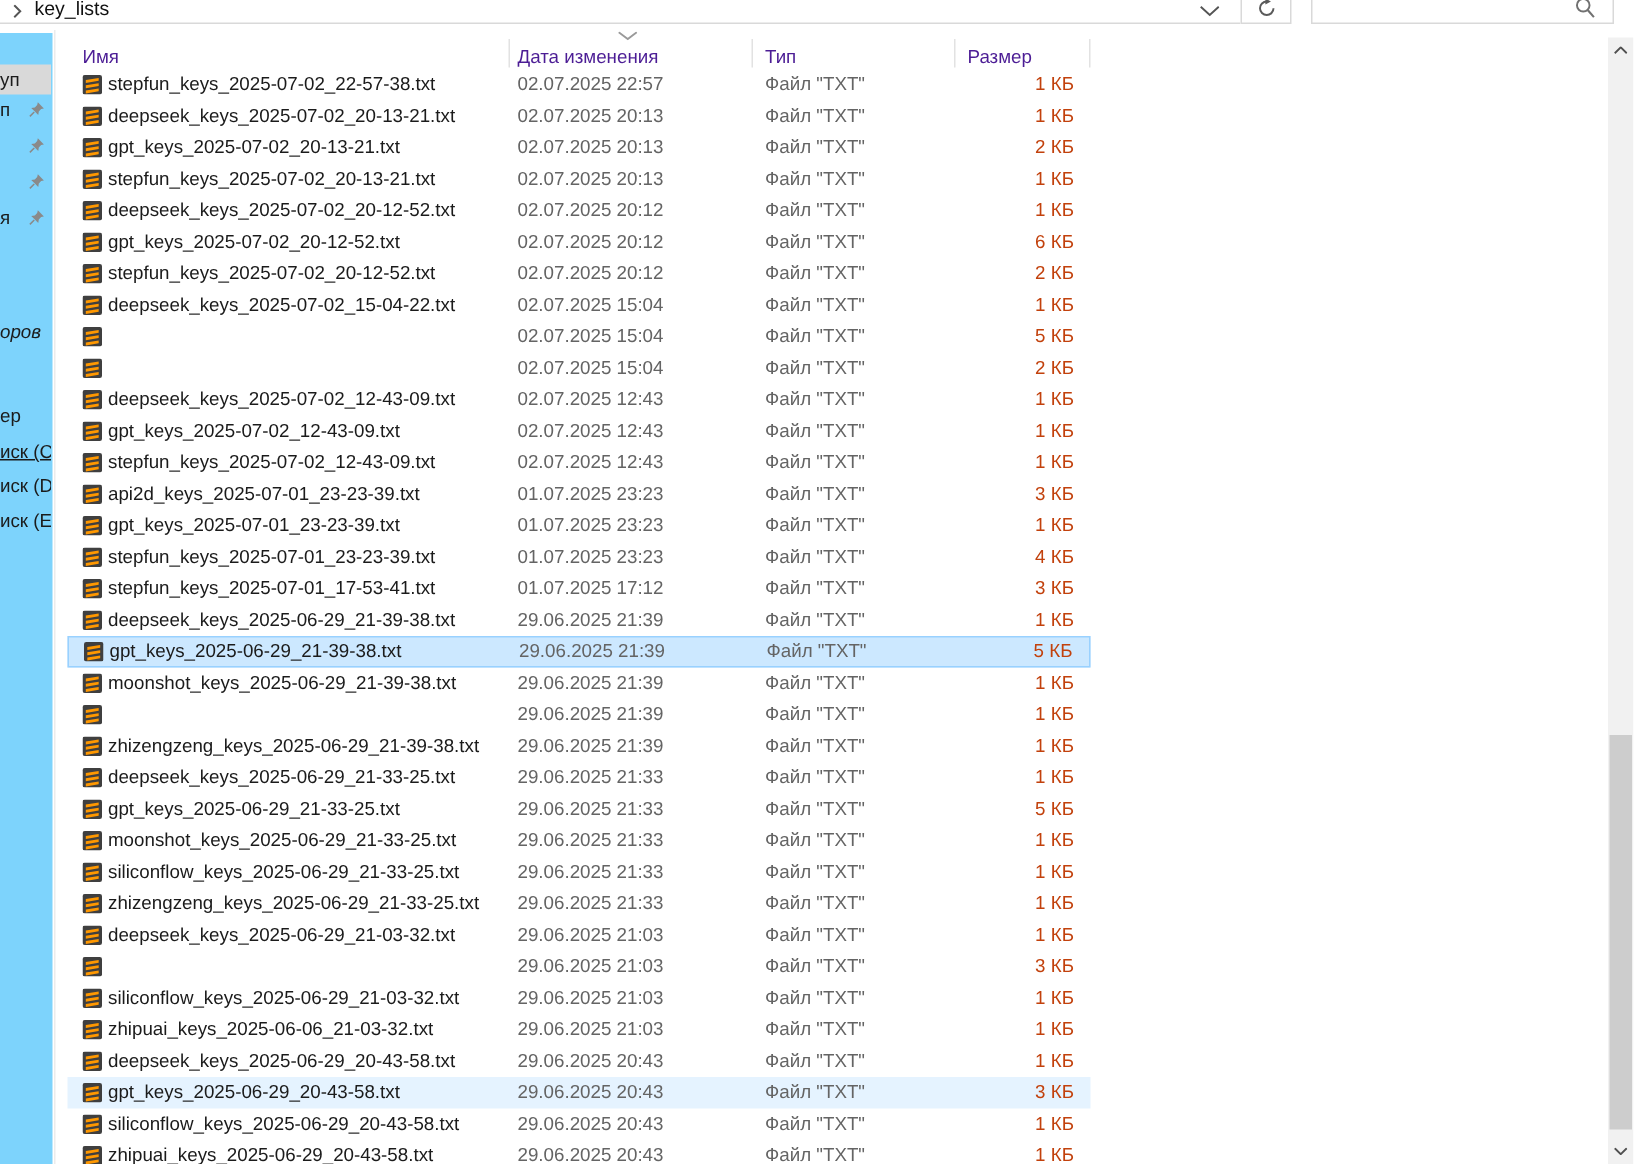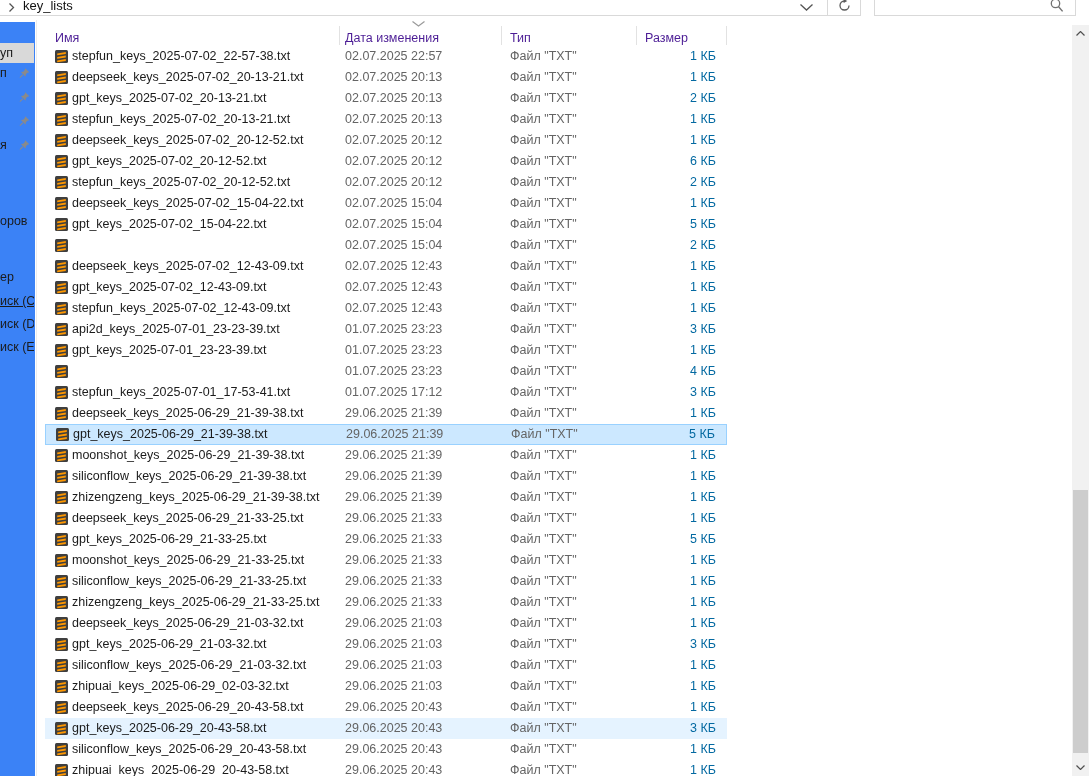--- a/index.html
+++ b/index.html
@@ -22,21 +22,21 @@
   .refresh-btn { position:absolute; left:827px; top:-12px; width:34px; height:28px;
                  background:#fff; border:1px solid #d9d9d9; }
   .refresh-btn svg { position:absolute; left:10px; top:10px; }
   .search-box { position:absolute; left:874px; top:-12px; width:202px; height:28px;
                 background:#fff; border:1px solid #d9d9d9; }
   .search-box input { position:absolute; left:6px; top:11px; width:160px; height:15px;
                       border:none; outline:none; font:inherit; background:transparent; }
   .search-glyph { position:absolute; left:174px; top:9px; }
 
   
-  .nav { position:absolute; left:0; top:22px; width:35px; height:754px; overflow:hidden; background:#3b82f6; }
+  .nav { position:absolute; left:0; top:22px; width:35px; height:754px; overflow:hidden; background:#7dd3fc; }
   .nav-divider { position:absolute; left:36px; top:20px; width:1px; height:756px; background:#ececec; }
   .nav-item { position:absolute; left:0; width:34px; height:20px; line-height:20px;
               white-space:nowrap; overflow:hidden; color:#1b1b1b; font-size:12.5px; }
   .nav-item.selected { background:#d9d9d9; }
   .nav-pin { position:absolute; left:19px; top:4px; }
 
   
   .hdr { position:absolute; top:30px; height:16px; line-height:16px; color:#4c1d95;
          font-size:12.5px; white-space:nowrap; }
   .hdr-divider { position:absolute; top:26px; width:1px; height:19px; background:#e2e2e2; }
@@ -46,21 +46,21 @@
   .rows { position:absolute; left:45px; top:46px; width:682px; }
   .row { position:relative; width:682px; height:21px; }
   .row.selected { background:#cce8ff; border:1px solid #99d1ff;padding-left:33px; }
   .row.hover { background:#e5f3ff; }
   .cell { position:absolute; top:0; height:21px; line-height:21px; white-space:nowrap; }
   .row.selected .cell { top:-1px; }
   .row.selected .file-ico { top:3px; }
   .c-name { left:27px; color:#1b1b1b; }
   .c-date { left:300px; color:#646464; }
   .c-type { left:465px; color:#646464; }
-  .c-size { right:11px; color:#0369a1; text-align:right; }
+  .c-size { right:11px; color:#c2410c; text-align:right; }
   .file-ico { position:absolute; left:10px; top:4px; width:13px; height:13px; }
 
   
   .sb-track { position:absolute; left:1072px; top:25px; width:17px; height:751px; background:#f1f1f1; }
   .sb-btn { position:absolute; left:0; width:17px; height:17px; display:flex; align-items:center; justify-content:center; }
   .sb-up { top:0; } .sb-down { bottom:0; }
   .sb-thumb { position:absolute; left:1px; top:465px; width:15px; height:263px; background:#cdcdcd; }
 </style>
 </head>
 <body>
@@ -132,21 +132,21 @@
   </div>
     <div class="nav-item" style="top: 113px;">
     <span class="nav-label">я</span>
     <span class="nav-pin">
       <svg width="11" height="12" viewBox="0 0 12 12">
         <path d="M6.8 0.8 L11.2 5.2 L9.2 5.7 L7.5 7.4 L7.1 10 L4.8 7.7 L2 4.9 L4.6 4.5 L6.3 2.8 Z" fill="#8a8a8a"></path>
         <line x1="1" y1="11" x2="4.2" y2="7.8" stroke="#8a8a8a" stroke-width="1.1"></line>
       </svg>
     </span>
   </div>
-    <div class="nav-item" style="top: 189px;">
+    <div class="nav-item" style="top: 189px; font-style: italic;">
     <span class="nav-label">оров</span>
     
   </div>
     <div class="nav-item" style="top: 245px;">
     <span class="nav-label">ер</span>
     
   </div>
     <div class="nav-item" style="top: 269px; text-decoration: underline;">
     <span class="nav-label">иск (C</span>
     
@@ -291,21 +291,20 @@
   </div>
     <div class="row">
     <span class="file-ico">
       <svg width="13" height="13" viewBox="0 0 13 13">
         <rect width="13" height="13" rx="1.5" fill="#3f3f3f"></rect>
         <path d="M2.2 3.4 L10.8 2.0 L10.8 3.9 L2.2 5.3 Z" fill="#ff9800"></path>
         <path d="M2.2 6.9 L10.8 5.5 L10.8 7.4 L2.2 8.8 Z" fill="#ff9800"></path>
         <path d="M2.2 10.4 L10.8 9.0 L10.8 10.9 L2.2 12.3 Z" fill="#ff9800"></path>
       </svg>
     </span>
-    <span class="cell c-name">gpt_keys_2025-07-02_15-04-22.txt</span>
     <span class="cell c-date">02.07.2025 15:04</span>
     <span class="cell c-type">Файл "TXT"</span>
     <span class="cell c-size">5 КБ</span>
   </div>
     <div class="row">
     <span class="file-ico">
       <svg width="13" height="13" viewBox="0 0 13 13">
         <rect width="13" height="13" rx="1.5" fill="#3f3f3f"></rect>
         <path d="M2.2 3.4 L10.8 2.0 L10.8 3.9 L2.2 5.3 Z" fill="#ff9800"></path>
         <path d="M2.2 6.9 L10.8 5.5 L10.8 7.4 L2.2 8.8 Z" fill="#ff9800"></path>
@@ -388,20 +387,21 @@
   </div>
     <div class="row">
     <span class="file-ico">
       <svg width="13" height="13" viewBox="0 0 13 13">
         <rect width="13" height="13" rx="1.5" fill="#3f3f3f"></rect>
         <path d="M2.2 3.4 L10.8 2.0 L10.8 3.9 L2.2 5.3 Z" fill="#ff9800"></path>
         <path d="M2.2 6.9 L10.8 5.5 L10.8 7.4 L2.2 8.8 Z" fill="#ff9800"></path>
         <path d="M2.2 10.4 L10.8 9.0 L10.8 10.9 L2.2 12.3 Z" fill="#ff9800"></path>
       </svg>
     </span>
+    <span class="cell c-name">stepfun_keys_2025-07-01_23-23-39.txt</span>
     <span class="cell c-date">01.07.2025 23:23</span>
     <span class="cell c-type">Файл "TXT"</span>
     <span class="cell c-size">4 КБ</span>
   </div>
     <div class="row">
     <span class="file-ico">
       <svg width="13" height="13" viewBox="0 0 13 13">
         <rect width="13" height="13" rx="1.5" fill="#3f3f3f"></rect>
         <path d="M2.2 3.4 L10.8 2.0 L10.8 3.9 L2.2 5.3 Z" fill="#ff9800"></path>
         <path d="M2.2 6.9 L10.8 5.5 L10.8 7.4 L2.2 8.8 Z" fill="#ff9800"></path>
@@ -457,21 +457,20 @@
   </div>
     <div class="row">
     <span class="file-ico">
       <svg width="13" height="13" viewBox="0 0 13 13">
         <rect width="13" height="13" rx="1.5" fill="#3f3f3f"></rect>
         <path d="M2.2 3.4 L10.8 2.0 L10.8 3.9 L2.2 5.3 Z" fill="#ff9800"></path>
         <path d="M2.2 6.9 L10.8 5.5 L10.8 7.4 L2.2 8.8 Z" fill="#ff9800"></path>
         <path d="M2.2 10.4 L10.8 9.0 L10.8 10.9 L2.2 12.3 Z" fill="#ff9800"></path>
       </svg>
     </span>
-    <span class="cell c-name">siliconflow_keys_2025-06-29_21-39-38.txt</span>
     <span class="cell c-date">29.06.2025 21:39</span>
     <span class="cell c-type">Файл "TXT"</span>
     <span class="cell c-size">1 КБ</span>
   </div>
     <div class="row">
     <span class="file-ico">
       <svg width="13" height="13" viewBox="0 0 13 13">
         <rect width="13" height="13" rx="1.5" fill="#3f3f3f"></rect>
         <path d="M2.2 3.4 L10.8 2.0 L10.8 3.9 L2.2 5.3 Z" fill="#ff9800"></path>
         <path d="M2.2 6.9 L10.8 5.5 L10.8 7.4 L2.2 8.8 Z" fill="#ff9800"></path>
@@ -569,21 +568,20 @@
   </div>
     <div class="row">
     <span class="file-ico">
       <svg width="13" height="13" viewBox="0 0 13 13">
         <rect width="13" height="13" rx="1.5" fill="#3f3f3f"></rect>
         <path d="M2.2 3.4 L10.8 2.0 L10.8 3.9 L2.2 5.3 Z" fill="#ff9800"></path>
         <path d="M2.2 6.9 L10.8 5.5 L10.8 7.4 L2.2 8.8 Z" fill="#ff9800"></path>
         <path d="M2.2 10.4 L10.8 9.0 L10.8 10.9 L2.2 12.3 Z" fill="#ff9800"></path>
       </svg>
     </span>
-    <span class="cell c-name">gpt_keys_2025-06-29_21-03-32.txt</span>
     <span class="cell c-date">29.06.2025 21:03</span>
     <span class="cell c-type">Файл "TXT"</span>
     <span class="cell c-size">3 КБ</span>
   </div>
     <div class="row">
     <span class="file-ico">
       <svg width="13" height="13" viewBox="0 0 13 13">
         <rect width="13" height="13" rx="1.5" fill="#3f3f3f"></rect>
         <path d="M2.2 3.4 L10.8 2.0 L10.8 3.9 L2.2 5.3 Z" fill="#ff9800"></path>
         <path d="M2.2 6.9 L10.8 5.5 L10.8 7.4 L2.2 8.8 Z" fill="#ff9800"></path>
@@ -597,21 +595,21 @@
   </div>
     <div class="row">
     <span class="file-ico">
       <svg width="13" height="13" viewBox="0 0 13 13">
         <rect width="13" height="13" rx="1.5" fill="#3f3f3f"></rect>
         <path d="M2.2 3.4 L10.8 2.0 L10.8 3.9 L2.2 5.3 Z" fill="#ff9800"></path>
         <path d="M2.2 6.9 L10.8 5.5 L10.8 7.4 L2.2 8.8 Z" fill="#ff9800"></path>
         <path d="M2.2 10.4 L10.8 9.0 L10.8 10.9 L2.2 12.3 Z" fill="#ff9800"></path>
       </svg>
     </span>
-    <span class="cell c-name">zhipuai_keys_2025-06-29_02-03-32.txt</span>
+    <span class="cell c-name">zhipuai_keys_2025-06-06_21-03-32.txt</span>
     <span class="cell c-date">29.06.2025 21:03</span>
     <span class="cell c-type">Файл "TXT"</span>
     <span class="cell c-size">1 КБ</span>
   </div>
     <div class="row">
     <span class="file-ico">
       <svg width="13" height="13" viewBox="0 0 13 13">
         <rect width="13" height="13" rx="1.5" fill="#3f3f3f"></rect>
         <path d="M2.2 3.4 L10.8 2.0 L10.8 3.9 L2.2 5.3 Z" fill="#ff9800"></path>
         <path d="M2.2 6.9 L10.8 5.5 L10.8 7.4 L2.2 8.8 Z" fill="#ff9800"></path>

